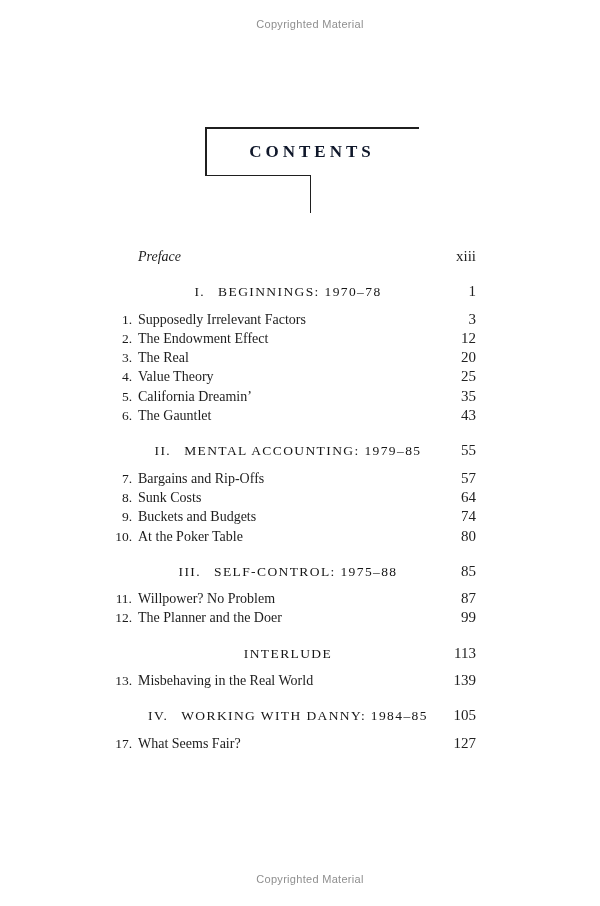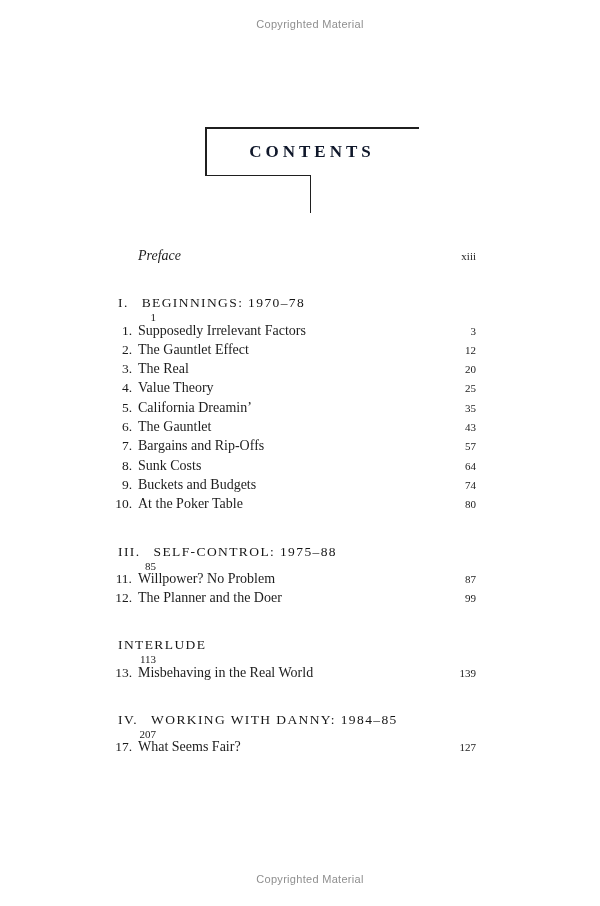--- a/index.html
+++ b/index.html
@@ -31,22 +31,22 @@
     text-align:center;
     font-weight:bold; font-size:17px; letter-spacing:4px;
     color:#0f172a;
   }
 
   .toc { position:absolute; left:112px; top:248px; width:364px; }
   .row { display:flex; align-items:baseline; height:19.3px; font-size:14px; }
   .num  { width:20px; text-align:right; flex:none; font-size:13.5px; }
   .title { flex:1; margin-left:6px; }
   .italic { font-style:italic; }
-  .page { width:38px; text-align:right; flex:none; font-size:11px; color:#222; }
-  .row.heading { margin-top:28px; margin-bottom:8px;flex-direction:column; }
+  .page { width:38px; text-align:right; flex:none; font-size:15px; color:#222; }
+  .row.heading { margin-top:16px; margin-bottom:8px; }
   .heading-mid {
     flex:1; margin-left:6px; text-align:center;
     font-size:13.5px; letter-spacing:1.4px; color:#161616;
   }
   .numeral { margin-right:13px; }
 </style>
 </head>
 <body>
 
 <div class="notice top">Copyrighted Material</div>
@@ -71,21 +71,21 @@
       <span class="heading-mid"><span class="numeral">I.</span><span class="heading-text">BEGINNINGS: 1970–78</span></span>
       <span class="page">1</span>
     </div>
     <div class="row">
       <span class="num">1.</span>
       <span class="title">Supposedly Irrelevant Factors</span>
       <span class="page">3</span>
     </div>
     <div class="row">
       <span class="num">2.</span>
-      <span class="title">The Gauntlet Effect</span>
+      <span class="title">The Endowment Effect</span>
       <span class="page">12</span>
     </div>
     <div class="row">
       <span class="num">3.</span>
       <span class="title">The Real</span>
       <span class="page">20</span>
     </div>
     <div class="row">
       <span class="num">4.</span>
       <span class="title">Value Theory</span>
@@ -93,20 +93,25 @@
     </div>
     <div class="row">
       <span class="num">5.</span>
       <span class="title">California Dreamin’</span>
       <span class="page">35</span>
     </div>
     <div class="row">
       <span class="num">6.</span>
       <span class="title">The Gauntlet</span>
       <span class="page">43</span>
+    </div>
+    <div class="row heading">
+      <span class="num"></span>
+      <span class="heading-mid"><span class="numeral">II.</span><span class="heading-text">MENTAL ACCOUNTING: 1979–85</span></span>
+      <span class="page">55</span>
     </div>
     <div class="row">
       <span class="num">7.</span>
       <span class="title">Bargains and Rip-Offs</span>
       <span class="page">57</span>
     </div>
     <div class="row">
       <span class="num">8.</span>
       <span class="title">Sunk Costs</span>
       <span class="page">64</span>
@@ -142,21 +147,21 @@
       <span class="page">113</span>
     </div>
     <div class="row">
       <span class="num">13.</span>
       <span class="title">Misbehaving in the Real World</span>
       <span class="page">139</span>
     </div>
     <div class="row heading">
       <span class="num"></span>
       <span class="heading-mid"><span class="numeral">IV.</span><span class="heading-text">WORKING WITH DANNY: 1984–85</span></span>
-      <span class="page">207</span>
+      <span class="page">105</span>
     </div>
     <div class="row">
       <span class="num">17.</span>
       <span class="title">What Seems Fair?</span>
       <span class="page">127</span>
     </div>
   </div>
 
 <div class="notice bottom">Copyrighted Material</div>
 

